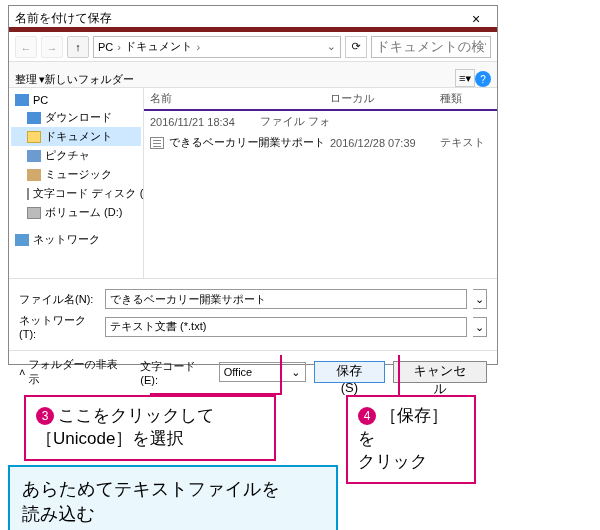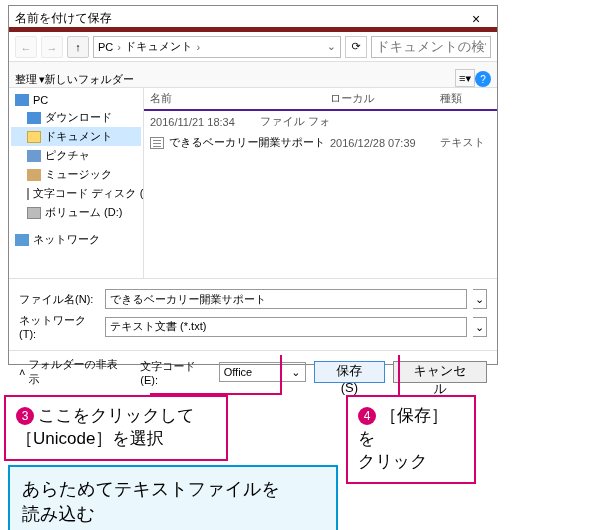--- a/index.html
+++ b/index.html
@@ -185,21 +185,21 @@
       </span>
     <button class="btn primary">保存(S)</button>
     <button class="btn">キャンセル</button>
   </div>
 </div>
 
 <div class="lead" style="left:280px;top:355px;width:2px;height:40px"></div>
 <div class="lead" style="left:150px;top:393px;width:132px;height:2px"></div>
 <div class="lead" style="left:398px;top:355px;width:2px;height:40px"></div>
 
-<div class="callout" style="left:4px;top:395px;width:224px">
+<div class="callout" style="left:24px;top:395px;width:252px">
   <span class="num">3</span><span style="white-space:pre-line">ここをクリックして
 ［Unicode］を選択</span>
 </div>
 <div class="callout" style="left:346px;top:395px;width:130px">
   <span class="num">4</span><span style="white-space:pre-line">［保存］を
 クリック</span>
 </div>
 
 <div class="notebox" style="left:8px;top:465px;width:330px">
   <span style="white-space:pre-line">あらためてテキストファイルを

